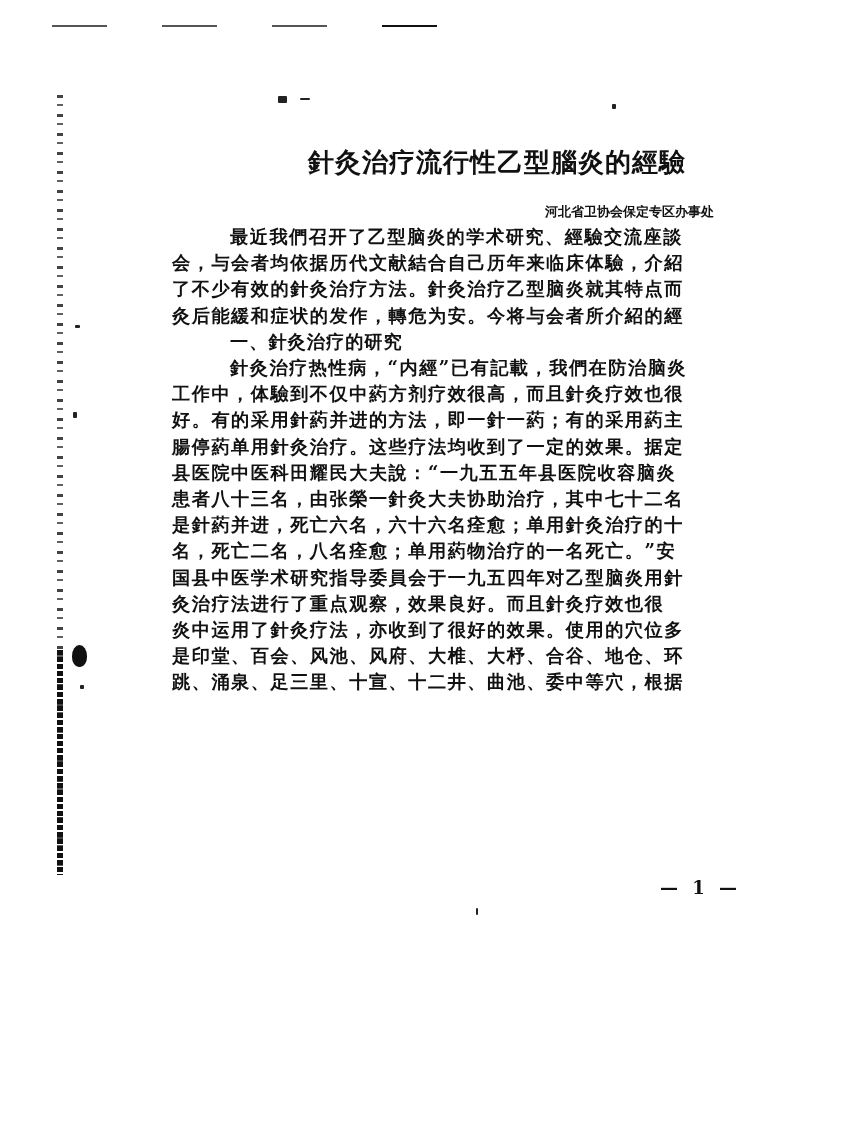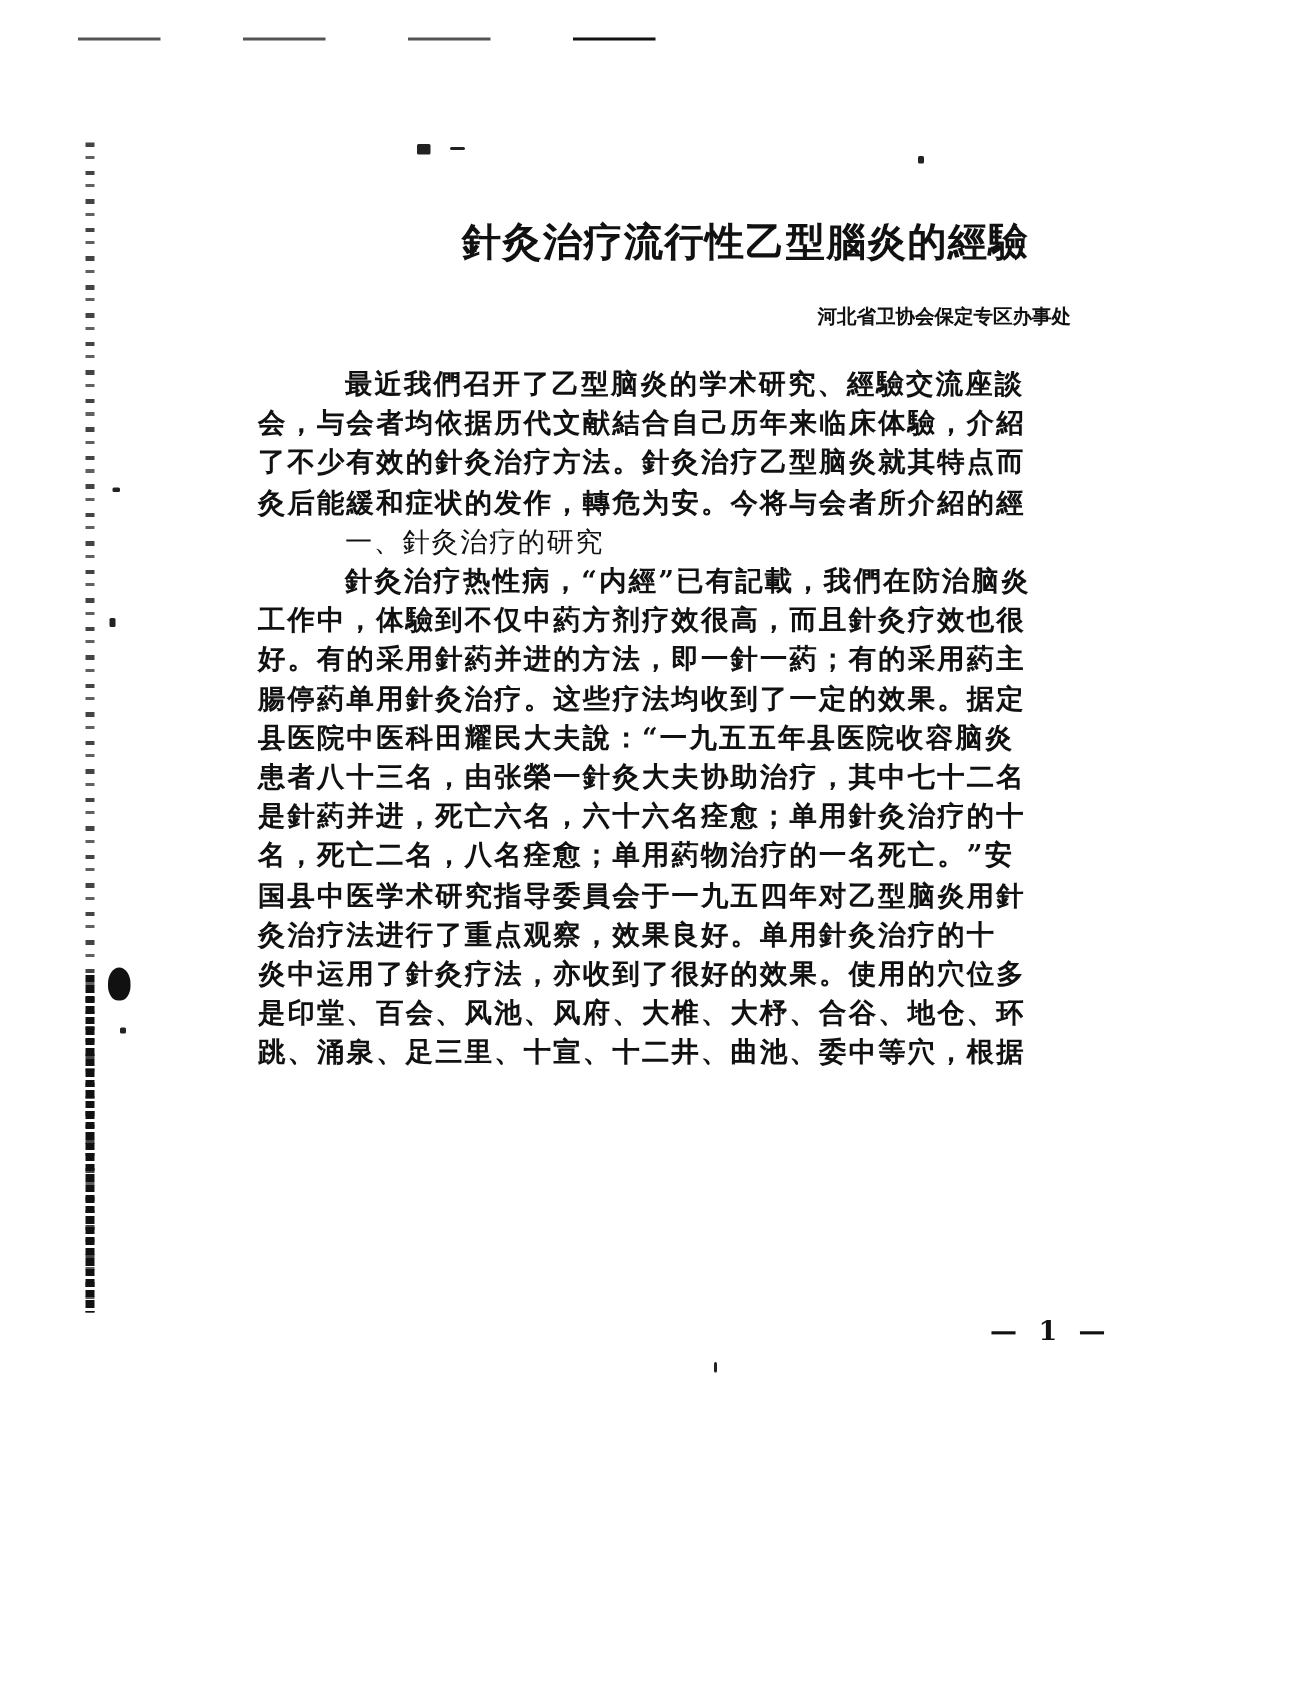--- a/index.html
+++ b/index.html
@@ -78,39 +78,39 @@
     }
     .author {
       text-align: right;
       font-size: 13px;
       font-weight: bold;
       margin-top: 16px;
       padding-right: 58px;
       line-height: 24px;
     }
     .body-text {
-      margin-top: 20px;
+      margin-top: 0;
       font-size: 18.2px;
       font-weight: bold;
       line-height: 26.2px;
       width: 573px;
       text-align: justify;
     }
     .body-text .line {
       display: block;
       white-space: nowrap;
       letter-spacing: 1.5px;
     }
     .body-text .line.indent {
       padding-left: 58px;
     }
     .section-heading {
       display: block;
       padding-left: 58px;
-      font-weight: normal;
+      font-weight: bold;
       letter-spacing: 1px;
     }
     .page-number {
       position: absolute;
       left: 660px;
       top: 877px;
       font-size: 18px;
       font-weight: bold;
       letter-spacing: 4px;
     }
@@ -152,21 +152,21 @@
     <div>
       <span class="line indent">針灸治疗热性病，“内經”已有記載，我們在防治脑炎</span>
       <span class="line">工作中，体驗到不仅中葯方剂疗效很高，而且針灸疗效也很</span>
       <span class="line">好。有的采用針葯并进的方法，即一針一葯；有的采用葯主</span>
       <span class="line">腸停葯单用針灸治疗。这些疗法均收到了一定的效果。据定</span>
       <span class="line">县医院中医科田耀民大夫說：“一九五五年县医院收容脑炎</span>
       <span class="line">患者八十三名，由张榮一針灸大夫协助治疗，其中七十二名</span>
       <span class="line">是針葯并进，死亡六名，六十六名痊愈；单用針灸治疗的十</span>
       <span class="line">名，死亡二名，八名痊愈；单用葯物治疗的一名死亡。”安</span>
       <span class="line">国县中医学术研究指导委員会于一九五四年对乙型脑炎用針</span>
-      <span class="line">灸治疗法进行了重点观察，效果良好。单用針灸治疗的十</span>
+      <span class="line">灸治疗法进行了重点观察，效果良好。而且針灸疗效也很</span>
       <span class="line">炎中运用了針灸疗法，亦收到了很好的效果。使用的穴位多</span>
       <span class="line">是印堂、百会、风池、风府、大椎、大杼、合谷、地仓、环</span>
       <span class="line">跳、涌泉、足三里、十宣、十二井、曲池、委中等穴，根据</span>
     </div>
   </div>
 </main>
 
 <div class="page-number">— 1 —</div>
 
 </body></html>

